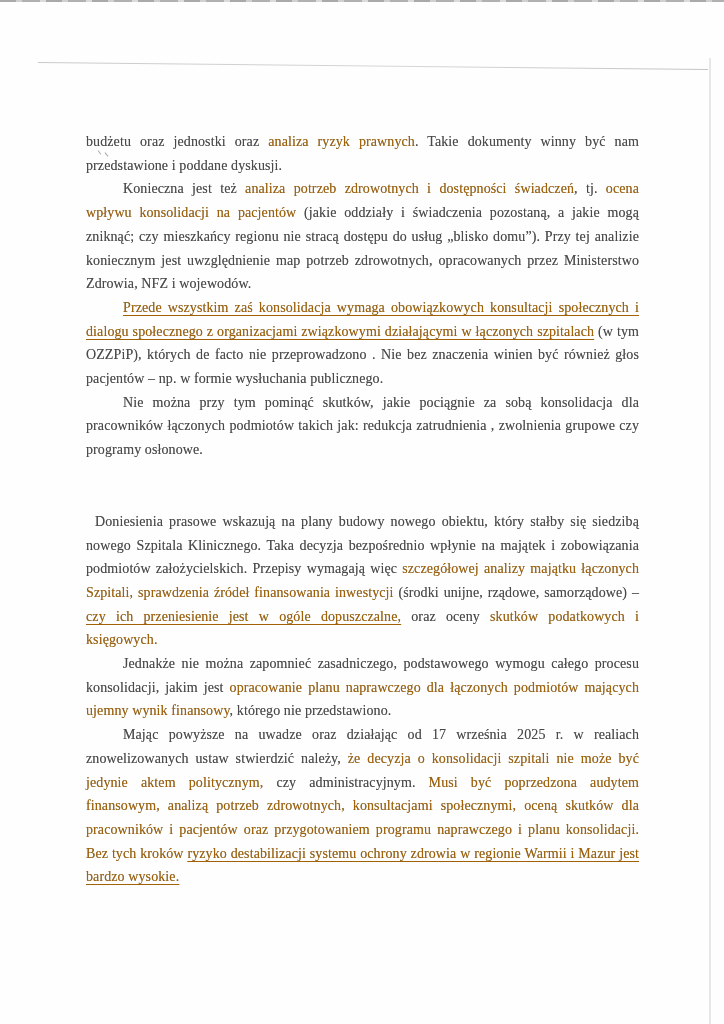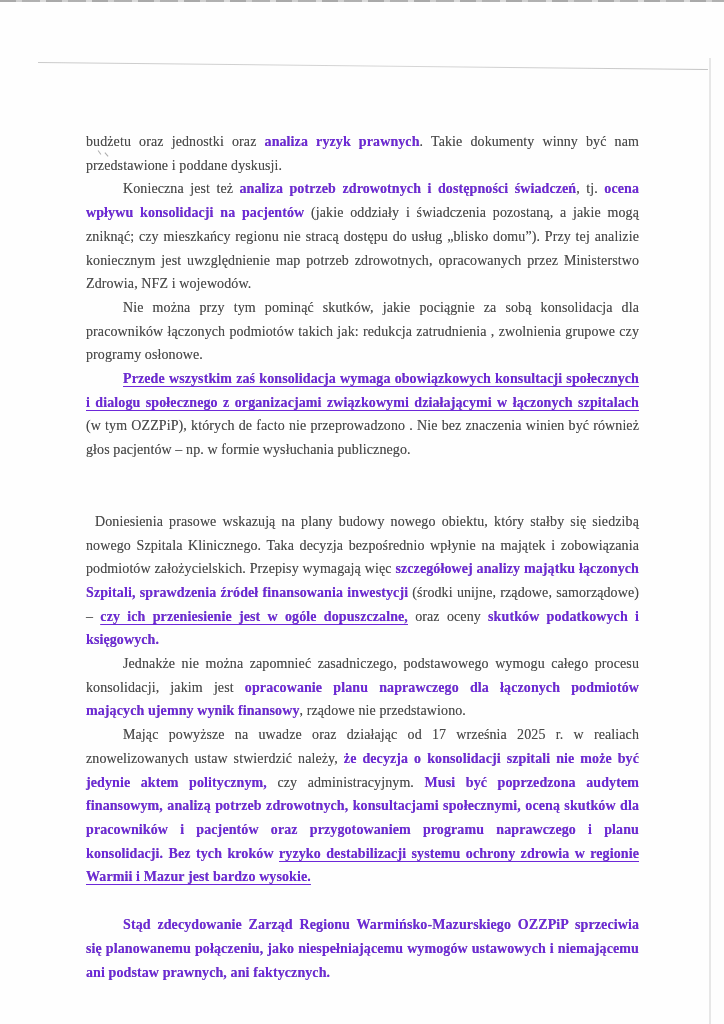--- a/index.html
+++ b/index.html
@@ -64,22 +64,22 @@
     text-shadow: 0 0 0.5px rgba(80,80,80,.55);
   }
   p.para {
     margin: 0;
     text-indent: 37px;
   }
   p.no-ind  { text-indent: 0; }
   p.ind-sm  { text-indent: 9px; margin-top: 48px; }
   p.gap-top { margin-top: 24px; }
   .b {
-    font-weight: bold;
-    color: #6d28d9;
+    font-weight: normal;
+    color: #a16207;
   }
   .u {
     text-decoration: underline;
     text-decoration-thickness: 1.2px;
     text-underline-offset: 2.5px;
   }
 </style>
 </head>
 <body>
 
@@ -90,26 +90,25 @@
   <div class="edge-shadow"></div>
   <div class="stray-mark"></div>
   <div class="stray-mark2"></div>
 
   <div class="text-block">
 
     <p class="para no-ind"><span>budżetu oraz jednostki oraz </span><span class="b">analiza ryzyk prawnych</span><span>. Takie dokumenty winny być nam przedstawione i poddane dyskusji.</span></p>
 
     <p class="para"><span>Konieczna jest też </span><span class="b">analiza potrzeb zdrowotnych i dostępności świadczeń</span><span>, tj. </span><span class="b">ocena wpływu konsolidacji na pacjentów</span><span> (jakie oddziały i świadczenia pozostaną, a jakie mogą zniknąć; czy mieszkańcy regionu nie stracą dostępu do usług „blisko domu”). Przy tej analizie koniecznym jest uwzględnienie map potrzeb zdrowotnych, opracowanych przez Ministerstwo Zdrowia, NFZ i wojewodów.</span></p>
 
+    <p class="para"><span class="b u">Przede wszystkim zaś konsolidacja wymaga obowiązkowych konsultacji społecznych i dialogu społecznego z organizacjami związkowymi działającymi w łączonych szpitalach</span><span> (w tym OZZPiP), których de facto nie przeprowadzono . Nie bez znaczenia winien być również głos pacjentów – np. w formie wysłuchania publicznego.</span></p>
+
     <p class="para"><span>Nie można przy tym pominąć skutków, jakie pociągnie za sobą konsolidacja dla pracowników łączonych podmiotów takich jak: redukcja zatrudnienia , zwolnienia grupowe czy programy osłonowe.</span></p>
-
-    <p class="para"><span class="b u">Przede wszystkim zaś konsolidacja wymaga obowiązkowych konsultacji społecznych i dialogu społecznego z organizacjami związkowymi działającymi w łączonych szpitalach</span><span> (w tym OZZPiP), których de facto nie przeprowadzono . Nie bez znaczenia winien być również głos pacjentów – np. w formie wysłuchania publicznego.</span></p>
 
     <p class="para ind-sm"><span>Doniesienia prasowe wskazują na plany budowy nowego obiektu, który stałby się siedzibą nowego Szpitala Klinicznego. Taka decyzja bezpośrednio wpłynie na majątek i zobowiązania podmiotów założycielskich. Przepisy wymagają więc </span><span class="b">szczegółowej analizy majątku łączonych Szpitali, sprawdzenia źródeł finansowania inwestycji</span><span> (środki unijne, rządowe, samorządowe) – </span><span class="b u">czy ich przeniesienie jest w ogóle dopuszczalne,</span><span> oraz oceny </span><span class="b">skutków podatkowych i księgowych</span><span class="b">.</span></p>
 
-    <p class="para"><span>Jednakże nie można zapomnieć zasadniczego, podstawowego wymogu całego procesu konsolidacji, jakim jest </span><span class="b">opracowanie planu naprawczego dla łączonych podmiotów mających ujemny wynik finansowy</span><span>, rządowe nie przedstawiono.</span></p>
+    <p class="para"><span>Jednakże nie można zapomnieć zasadniczego, podstawowego wymogu całego procesu konsolidacji, jakim jest </span><span class="b">opracowanie planu naprawczego dla łączonych podmiotów mających ujemny wynik finansowy</span><span>, którego nie przedstawiono.</span></p>
 
     <p class="para"><span>Mając powyższe na uwadze oraz działając od 17 września 2025 r. w realiach znowelizowanych ustaw stwierdzić należy, </span><span class="b">że decyzja o konsolidacji szpitali nie może być jedynie aktem politycznym,</span><span> czy administracyjnym. </span><span class="b">Musi być poprzedzona audytem finansowym, analizą potrzeb zdrowotnych, konsultacjami społecznymi, oceną skutków dla pracowników i pacjentów oraz przygotowaniem programu naprawczego i planu konsolidacji. Bez tych kroków </span><span class="b u">ryzyko destabilizacji systemu ochrony zdrowia w regionie Warmii i Mazur jest bardzo wysokie.</span></p>
 
-    <p class="para gap-top"><span class="b">Stąd zdecydowanie Zarząd Regionu Warmińsko-Mazurskiego OZZPiP sprzeciwia się planowanemu połączeniu, jako niespełniającemu wymogów ustawowych i niemającemu ani podstaw prawnych, ani faktycznych.</span></p>
 
   </div>
 </div>
 
 </body></html>

